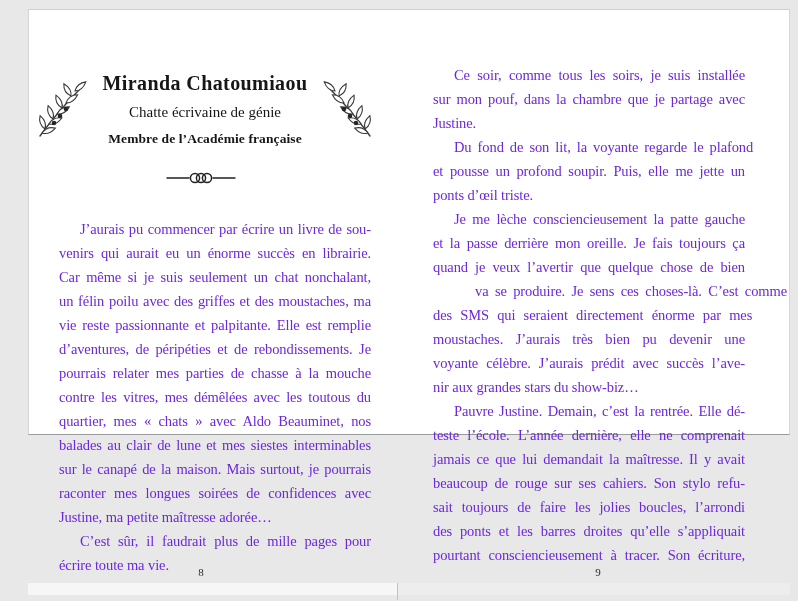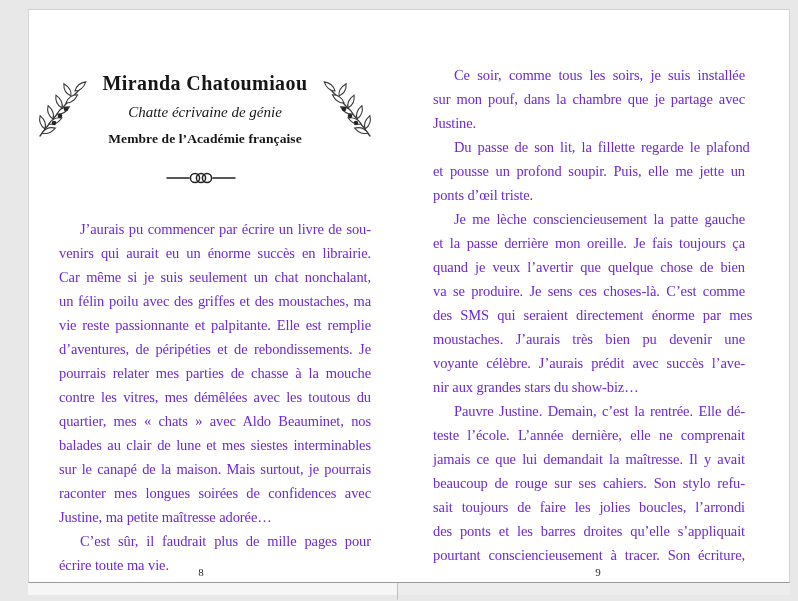--- a/index.html
+++ b/index.html
@@ -5,38 +5,38 @@
   html, body { margin: 0; padding: 0; }
   body {
     width: 798px; height: 601px;
     background: #e8e8e8;
     position: relative;
     overflow: hidden;
     font-family: "Liberation Serif", "DejaVu Serif", serif;
   }
   .scan {
     position: absolute; left: 28px; top: 9px;
-    width: 762px; height: 574px;
+    width: 762px; height: 426px;
     background: #ffffff;
     border-top: 1px solid #cfcfcf;
     border-left: 1px solid #d6d6d6;
     border-right: 1px solid #d6d6d6;
     border-bottom: 1px solid #9a9a9a;
     box-sizing: border-box;
   }
   .page-left  { position: absolute; left: 0;     top: 0; width: 381px; height: 100%; }
   .page-right { position: absolute; left: 381px; top: 0; width: 381px; height: 100%; }
 
   .lp-header {
     position: absolute; left: 6px; top: 62px; width: 340px;
     display: flex; align-items: center; justify-content: center; gap: 4px;
   }
   .hdr-text { width: 224px; text-align: center; color: #161616; }
   .book-title { font-size: 20px; font-weight: bold; letter-spacing: .4px; margin: 0 0 9px; white-space: nowrap; }
-  .book-subtitle { font-style: italic; font-size: 15px; margin: 1px 0 10px; }
+  .book-subtitle { font-size: 15px; margin: 1px 0 10px; }
   .book-affiliation { font-weight: bold; font-size: 13.5px; margin: 0; letter-spacing: .1px; }
   .laurel { flex: 0 0 auto; }
   .laurel.right { transform: scaleX(-1); }
 
   .lp-divider { position: absolute; left: 16px; top: 160px; width: 312px; text-align: center; }
 
   .body-col {
     position: absolute; width: 312px;
     font-size: 14.5px; line-height: 24px;
     color: #6d28d9; letter-spacing: -0.1px;
@@ -154,29 +154,29 @@
   </div>
 
   <div class="page-right">
     <div class="body-col rp-body">
         <div class="para">
           <div class="line first" style="word-spacing: 3.82227px;"><span>Ce soir, comme tous les soirs, je suis installée</span></div>
           <div class="line" style="word-spacing: 2.55382px;"><span>sur mon pouf, dans la chambre que je partage avec</span></div>
           <div class="line last"><span>Justine.</span></div>
         </div>
         <div class="para">
-          <div class="line first" style="word-spacing: 2.55556px;"><span>Du passe de son lit, la fillette regarde le plafond</span></div>
+          <div class="line first" style="word-spacing: 2.55556px;"><span>Du fond de son lit, la voyante regarde le plafond</span></div>
           <div class="line" style="word-spacing: 3.14931px;"><span>et pousse un profond soupir. Puis, elle me jette un</span></div>
           <div class="line last"><span>ponts d’œil triste.</span></div>
         </div>
         <div class="para">
           <div class="line first" style="word-spacing: 2.96875px;"><span>Je me lèche consciencieusement la patte gauche</span></div>
           <div class="line" style="word-spacing: 3.04514px;"><span>et la passe derrière mon oreille. Je fais toujours ça</span></div>
           <div class="line" style="word-spacing: 3.57617px;"><span>quand je veux l’avertir que quelque chose de bien</span></div>
-          <div class="line" style="word-spacing: 2.88281px;"><span>va se produire. Je sens ces choses-là. C’est comme</span></div>
+          <div class="line" style="word-spacing: 2.88281px; margin-left: 42px;"><span>va se produire. Je sens ces choses-là. C’est comme</span></div>
           <div class="line" style="word-spacing: 4.6875px;"><span>des SMS qui seraient directement énorme par mes</span></div>
           <div class="line" style="word-spacing: 8.92708px;"><span>moustaches. J’aurais très bien pu devenir une</span></div>
           <div class="line" style="word-spacing: 4.47396px;"><span>voyante célèbre. J’aurais prédit avec succès l’ave-</span></div>
           <div class="line last"><span>nir aux grandes stars du show-biz…</span></div>
         </div>
         <div class="para">
           <div class="line first" style="word-spacing: 1.90848px;"><span>Pauvre Justine. Demain, c’est la rentrée. Elle dé-</span></div>
           <div class="line" style="word-spacing: 4.76302px;"><span>teste l’école. L’année dernière, elle ne comprenait</span></div>
           <div class="line" style="word-spacing: 2.67535px;"><span>jamais ce que lui demandait la maîtresse. Il y avait</span></div>
           <div class="line" style="word-spacing: 3.33398px;"><span>beaucoup de rouge sur ses cahiers. Son stylo refu-</span></div>

